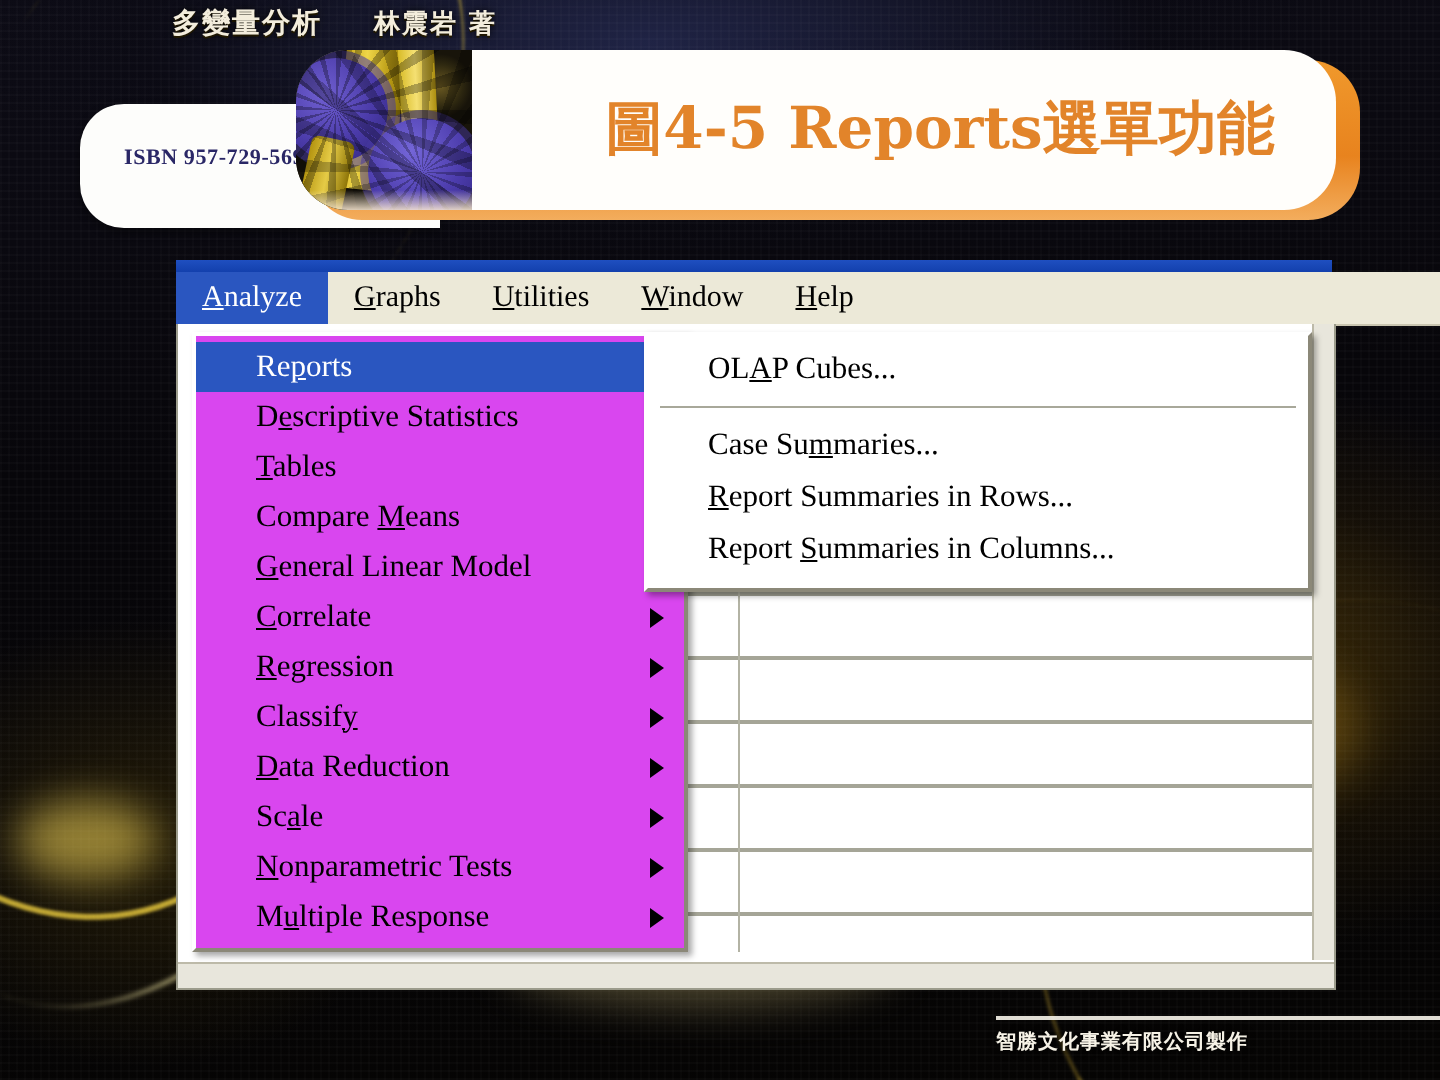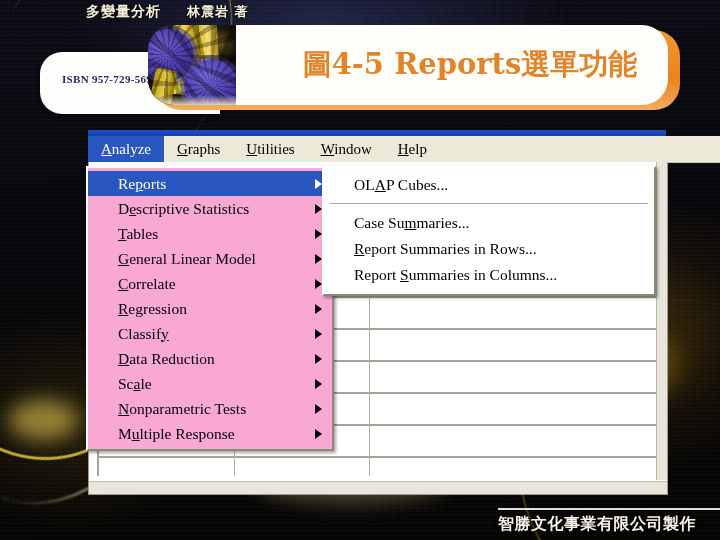--- a/index.html
+++ b/index.html
@@ -333,24 +333,24 @@
     position: absolute;
     left: 0; right: 0; bottom: 0;
     height: 12px;
     background: #e8e6dc;
     border-top: 1px solid #bdbaa9;
   }
 
   
   .dropdown {
     position: absolute;
-    left: 86px;
+    left: 96px;
     top: 166px;
     width: 248px;
-    background: #f9a8d4;
+    background: #d946ef;
     border: 2px solid;
     border-color: #fff #8b8878 #8b8878 #fff;
     box-shadow: 2px 2px 3px rgba(0,0,0,0.35);
     font-family: "Liberation Serif", serif;
     padding: 3px 0;
     box-sizing: border-box;
   }
   .menu-item {
     position: relative;
     display: flex;
@@ -413,21 +413,21 @@
     top: 508px;
     width: 222px;
     height: 2px;
     background: rgba(248,245,235,0.9);
   }
   .footer-text {
     position: absolute;
     left: 498px;
     top: 514px;
     font-family: "DejaVu Sans", sans-serif;
-    font-size: 16px;
+    font-size: 10px;
     font-weight: bold;
     color: #f6f2e6;
     letter-spacing: 0.5px;
     text-shadow: 0 0 4px rgba(0,0,0,0.85);
     white-space: nowrap;
   }
 </style>
 </head>
 <body>
 
@@ -525,20 +525,24 @@
       </div>
       <div class="menu-item">
         <span>D<span class="acc">e</span>scriptive Statistics</span>
         <span class="submenu-arrow"></span>
       </div>
       <div class="menu-item">
         <span><span class="acc">T</span>ables</span>
         <span class="submenu-arrow"></span>
       </div>
       <div class="menu-item">
+        <span>Compare <span class="acc">M</span>eans</span>
+        <span class="submenu-arrow"></span>
+      </div>
+      <div class="menu-item">
         <span><span class="acc">G</span>eneral Linear Model</span>
         <span class="submenu-arrow"></span>
       </div>
       <div class="menu-item">
         <span><span class="acc">C</span>orrelate</span>
         <span class="submenu-arrow"></span>
       </div>
       <div class="menu-item">
         <span><span class="acc">R</span>egression</span>
         <span class="submenu-arrow"></span>

